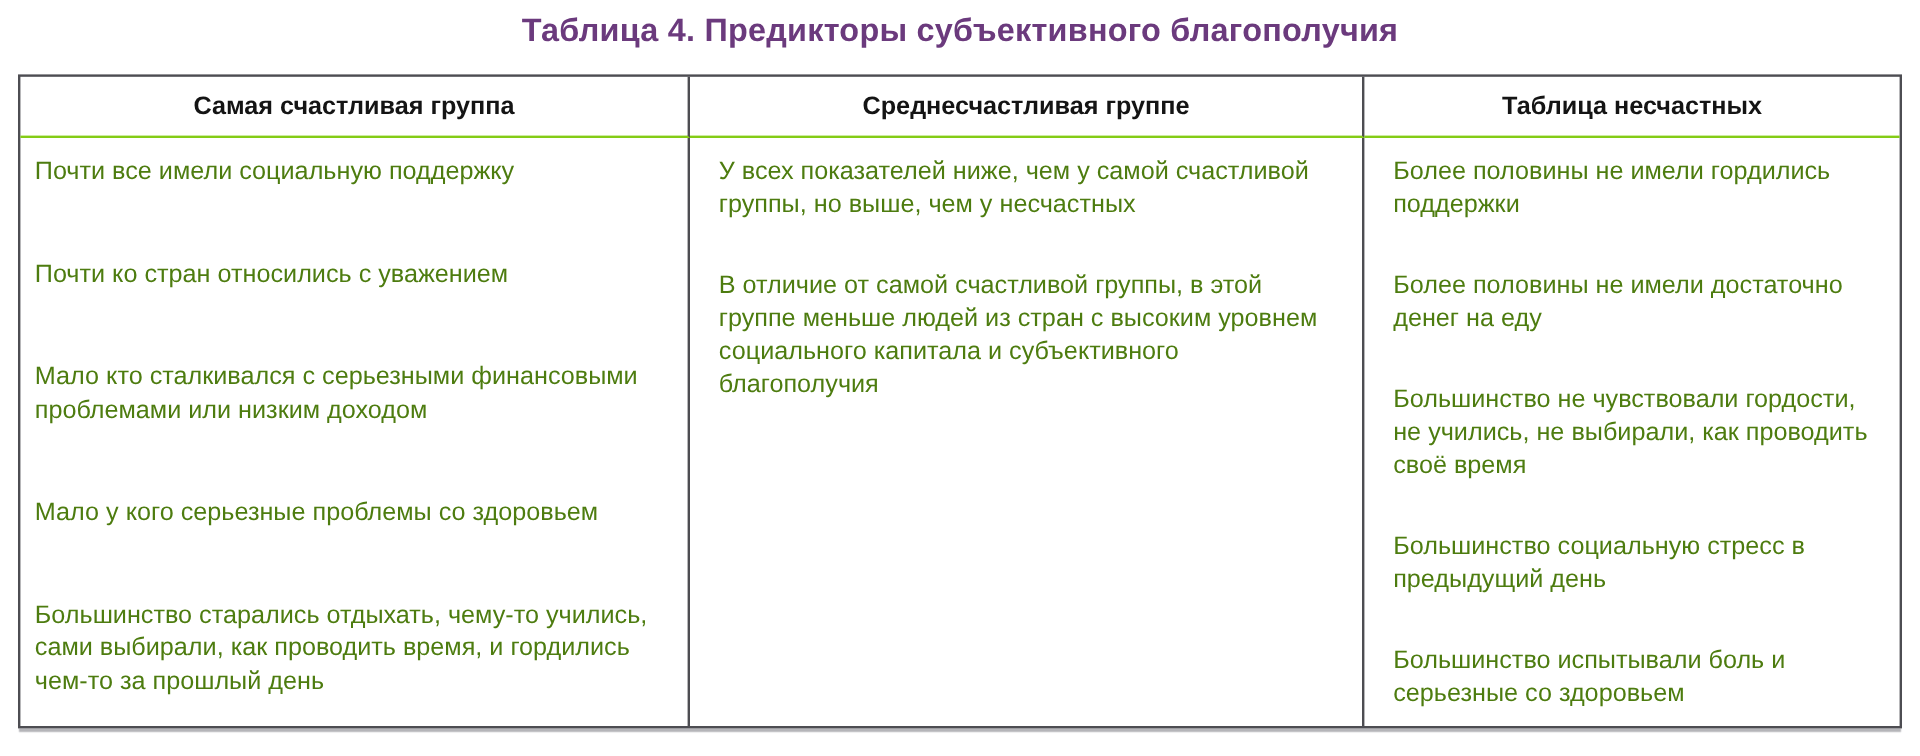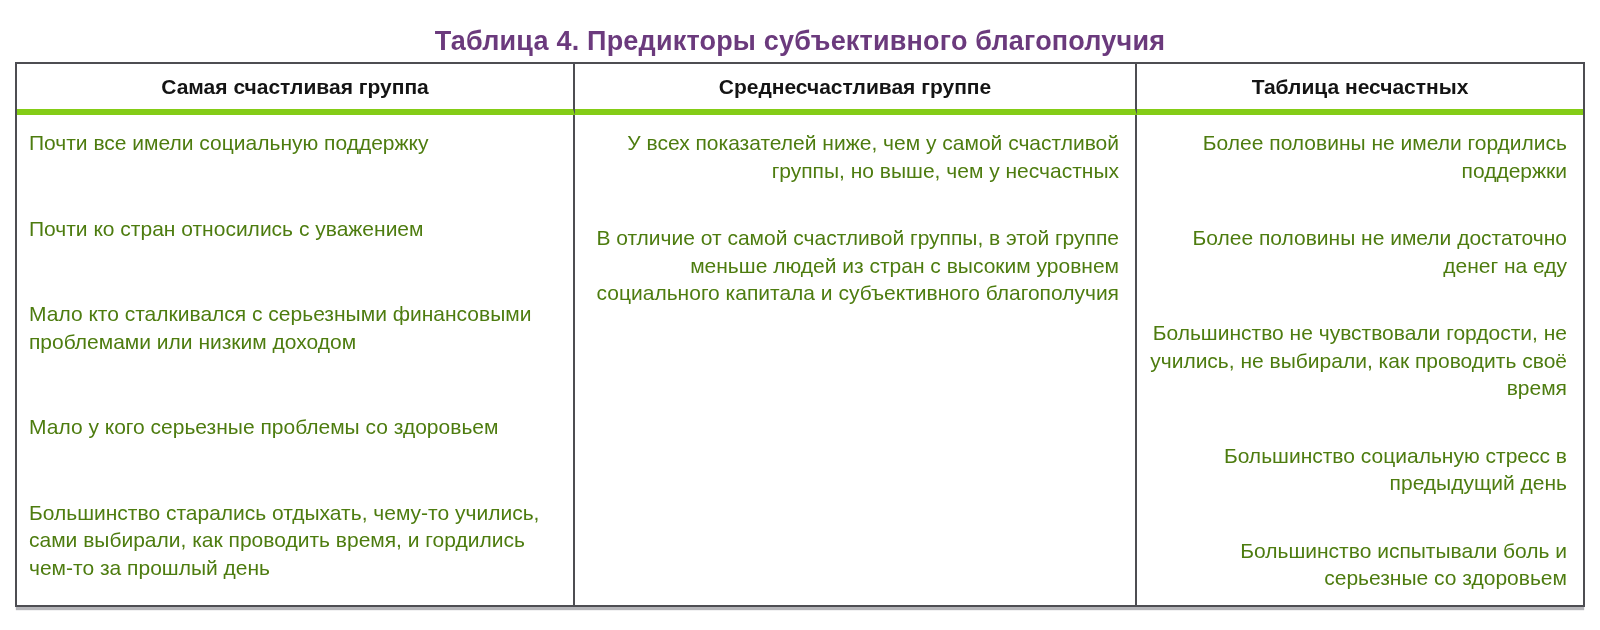--- a/index.html
+++ b/index.html
@@ -11,21 +11,21 @@
     overflow: hidden;
   }
   .page {
     width: 1600px;
     height: 630px;
     background: #ffffff;
     position: relative;
   }
   .title {
     text-align: center;
-    padding-top: 26px;
+    padding-top: 10px;
     font-size: 27px;
     font-weight: 700;
     color: #6b3a7d;
     letter-spacing: 0.2px;
   }
   .table {
     position: absolute;
     left: 15px;
     top: 62px;
     width: 1570px;
@@ -37,30 +37,30 @@
     grid-template-rows: 51px 1fr;
     box-shadow: 0 4px 1px -1px rgba(120,120,128,0.55);
   }
   .hcell {
     display: flex;
     align-items: center;
     justify-content: center;
     font-size: 21px;
     font-weight: 700;
     color: #141414;
-    border-bottom: 6px solid #84cc16;
+    border-bottom: 2px solid #84cc16;
   }
   .bcell {
     padding: 14px 16px 12px 12px;
     font-size: 21px;
     line-height: 1.31;
     color: #4d7c0f;
     overflow: hidden;
   }
-  .bcell.c1, .bcell.c2 { padding-left: 4px; text-align: right; }
+  .bcell.c1, .bcell.c2 { padding-left: 24px; }
   .colsep { border-right: 2px solid #4d4d52; }
   .bcell p { margin: 0 0 40px 0; }
   .bcell.c0 p { margin-bottom: 58px; }
   .bcell p:last-child { margin-bottom: 0; }
 </style>
 </head>
 <body>
 
 <div class="page">
 

